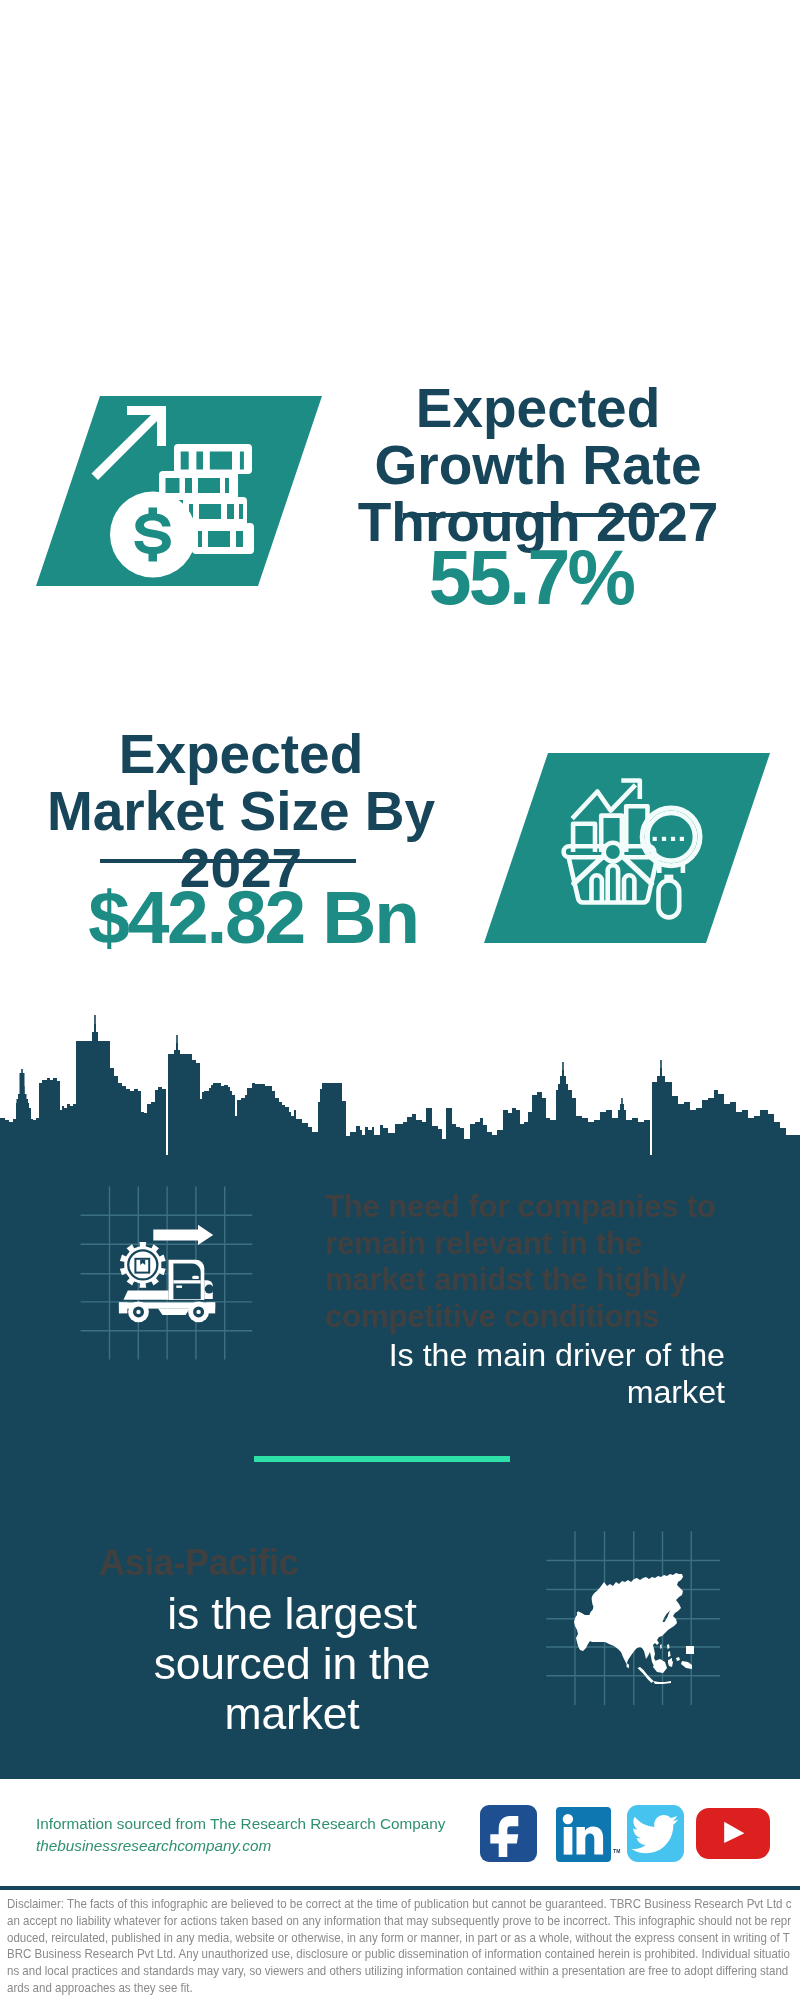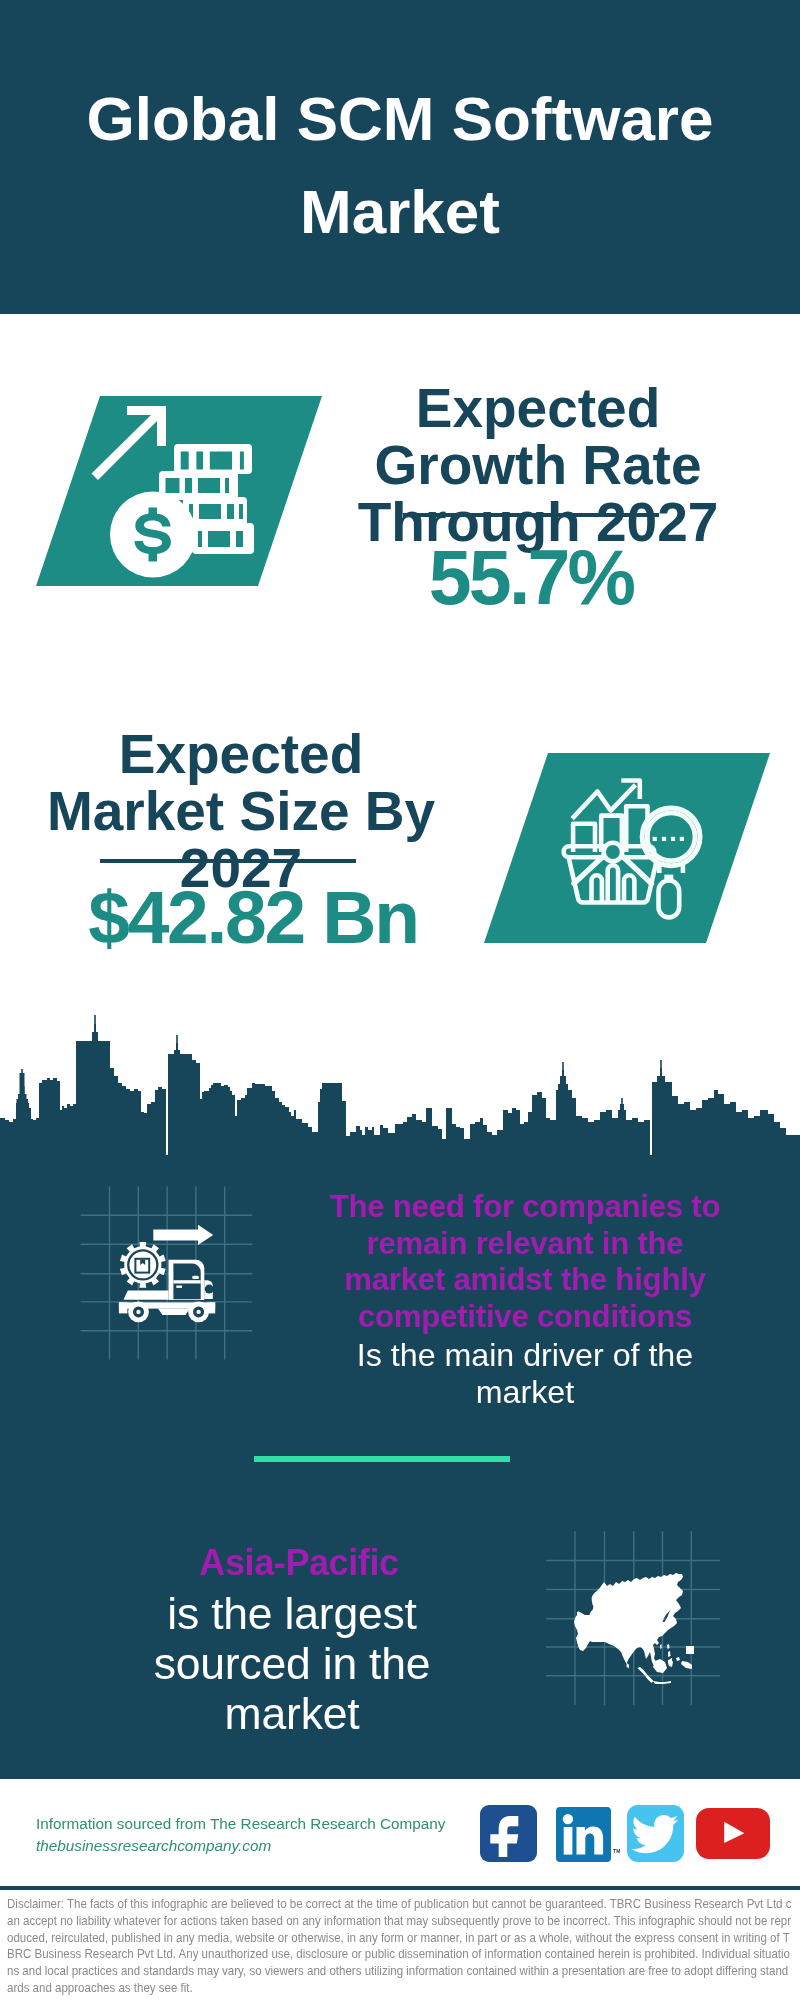--- a/index.html
+++ b/index.html
@@ -20,21 +20,21 @@
      font-size:77px; font-weight:bold; line-height:77px; letter-spacing:-2.8px; }
   .stat-value.mkt { font-size:75px; line-height:75px; letter-spacing:-2.3px; }
 
   .para { position:absolute; }
 
   
   .darkband { position:absolute; left:0; width:800px; background:#17455a; }
   .skyline { position:absolute; left:0; width:800px; }
   .green-rule { position:absolute; height:6px; background:#2ce0a8; }
 
-  .dk-head { position:absolute; text-align:center; color:#a21caf; font-size:31.2px;
+  .dk-head { position:absolute; color:#404040; font-size:31.2px;
      font-weight:bold; line-height:36.6px; letter-spacing:-0.25px; }
   .dk-sub { position:absolute; text-align:center; color:#fff; font-size:32.2px;
      font-weight:normal; line-height:36.6px; }
   .dk-head.big { font-size:36px; line-height:50px; letter-spacing:-0.4px; }
   .dk-sub.big  { font-size:44.5px; line-height:50px; letter-spacing:-0.2px; }
 
   
   .src { position:absolute; color:#2f9070; font-size:15.3px; line-height:22px; white-space:nowrap; }
   .soc { position:absolute; display:block; border-radius:9px; }
   .soc svg { display:block; }
@@ -45,23 +45,20 @@
   .tm { position:absolute; color:#1b3a4a; font-size:5px; font-weight:bold; letter-spacing:0.2px; }
   .footrule { position:absolute; left:0; width:800px; height:4px; background:#17455a; }
   .disclaimer { position:absolute; color:#8a8a8a; font-size:12.8px; line-height:16.75px;
      text-align:left; word-break:break-all;
      transform:scaleX(0.9); transform-origin:0 0; }
 </style>
 </head>
 <body>
 
 <div class="page">
-  <div class="header">
-    <h1>Global SCM Software Market</h1>
-  </div>
 
   <div class="stat-block">
     <svg class="para" style="left:30px; top:392px;" width="300" height="200" viewBox="0 0 300 200" fill="none">
       <polygon points="70,4 292,4 228,194 6,194" fill="#1d8c84"></polygon>
       <g fill="#ffffff">
 
         <path d="M97 14 L136 14 L136 54 L127 54 L127 29 L68 88 L61.5 81.5 L121 23 L97 23 Z"></path>
 
         <g>
           <rect x="144" y="52" width="78" height="30" rx="4" ry="4"></rect>
@@ -178,21 +175,21 @@
 
         <circle cx="60.5" cy="125.9" r="10.4"></circle>
         <circle cx="60.5" cy="125.9" r="5.5" fill="#17455a"></circle>
         <circle cx="60.5" cy="125.9" r="2.2" fill="#ffffff"></circle>
         <circle cx="120.6" cy="125.9" r="10.4"></circle>
         <circle cx="120.6" cy="125.9" r="5.5" fill="#17455a"></circle>
         <circle cx="120.6" cy="125.9" r="2.2" fill="#ffffff"></circle>
       </g>
     </svg>
     <div class="dk-head" style="left:325px; top:1189px; width:400px;">The need for companies to remain relevant in the market amidst the highly competitive conditions</div>
-    <div class="dk-sub" style="left:325px; top:1337px; width:400px;">Is the main driver of the market</div>
+    <div class="dk-sub" style="left:325px; top:1337px; width:400px;text-align:right;">Is the main driver of the market</div>
     <div class="green-rule" style="left:254px; top:1456px; width:256px;"></div>
   </div>
 
   <div class="region-block">
     <div class="dk-head big" style="left:99px; top:1538px; width:400px;">Asia-Pacific</div>
     <div class="dk-sub big" style="left:92px; top:1589px; width:400px;">is the largest sourced in the market</div>
     <svg style="position:absolute; left:545px; top:1515px;" width="180" height="195" viewBox="0 0 180 195">
       <g stroke="#3c7181" stroke-width="1.4">
         <path d="M30 16.2V190M59.5 16.2V190M88.75 16.2V190M117.5 16.2V190M146.25 16.2V190"></path>
         <path d="M1.25 45.5H175M1.25 74.5H175M1.25 103.75H175M1.25 132H175M1.25 160.75H175"></path>

